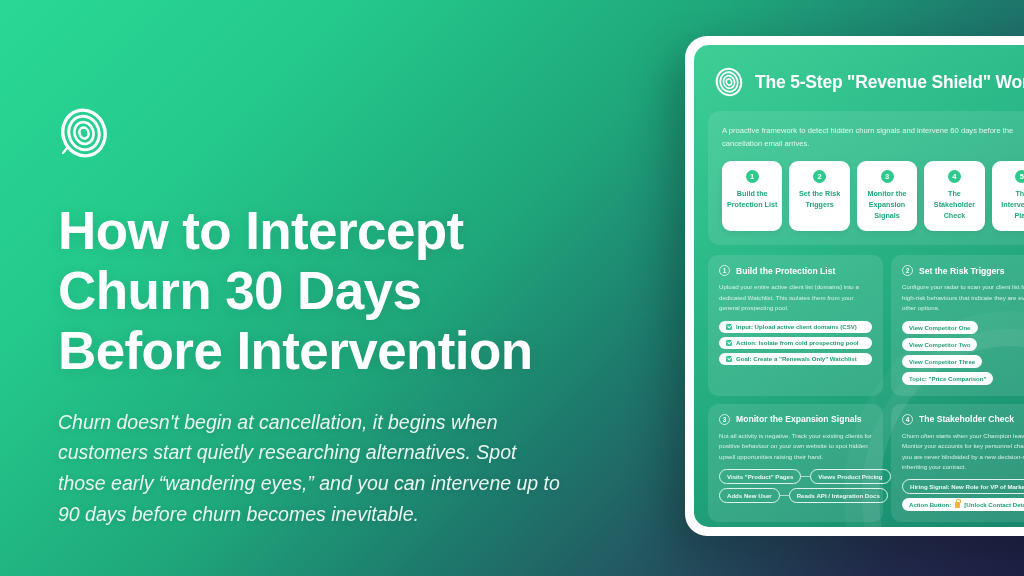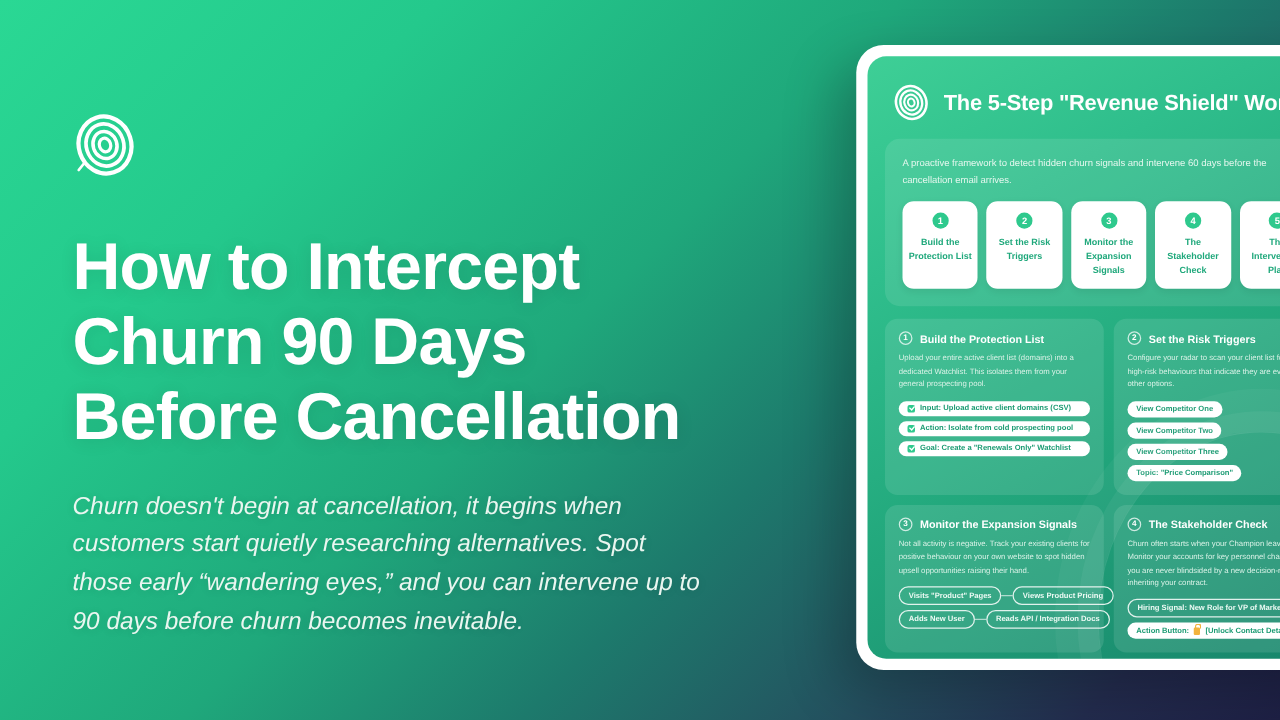--- a/index.html
+++ b/index.html
@@ -4,21 +4,21 @@
 <style>
   * { margin:0; padding:0; box-sizing:border-box; }
   html,body { width:1024px; height:576px; }
   body {
     font-family:"Liberation Sans", sans-serif;
     background:linear-gradient(135deg,#2ad894 0%,#24c98c 22%,#1fa87b 45%,#1d7a6c 62%,#24505f 78%,#232c4e 90%,#1e2045 100%);
     overflow:hidden; position:relative;
   }
 
   
-  .hero { position:absolute; left:58px; top:90px; width:600px; }
+  .hero { position:absolute; left:58px; top:107px; width:600px; }
   .logo { width:52px; height:52px; position:relative; }
   .logo svg { display:block; }
 
   .hero-title {
     margin-top:42px;
     font-size:53px; line-height:1.13; font-weight:700;
     color:#ffffff; letter-spacing:-0.6px;
     text-shadow:0 2px 14px rgba(0,0,0,.10);
   }
   .hero-sub {
@@ -111,22 +111,22 @@
           <ellipse cx="26" cy="26" rx="9.5" ry="11" stroke-width="2.8"></ellipse>
           <ellipse cx="26" cy="26" rx="4.5" ry="5.5" stroke-width="2.6"></ellipse>
         </g>
         <path d="M9 41 L5 46" stroke="#ffffff" stroke-width="2.2" stroke-linecap="round"></path>
       </svg>
     </span>
   </div>
 
   <div class="hero-title">
     <div>How to Intercept</div>
-    <div>Churn 90 Days</div>
-    <div>Before Cancellation</div>
+    <div>Churn 30 Days</div>
+    <div>Before Intervention</div>
   </div>
 
   <div class="hero-sub">Churn doesn't begin at cancellation, it begins when customers start quietly researching alternatives. Spot those early “wandering eyes,” and you can intervene up to 90 days before churn becomes inevitable.</div>
 </div>
 
 <div class="device">
   <div class="panel">
 
     <div class="p-head">
       <span class="mark">

